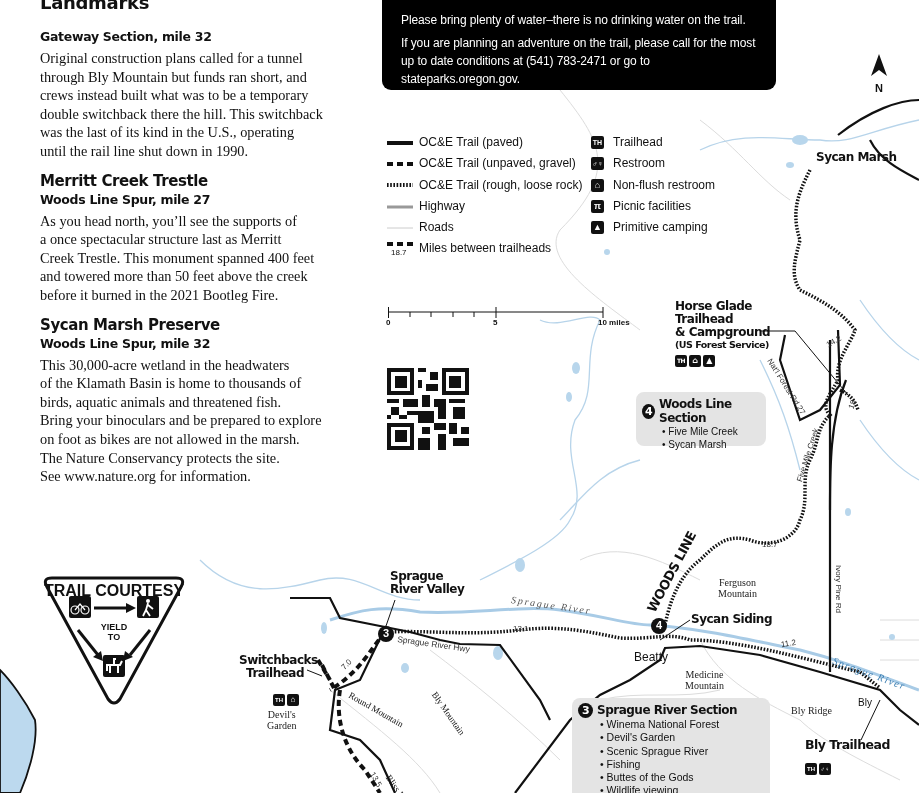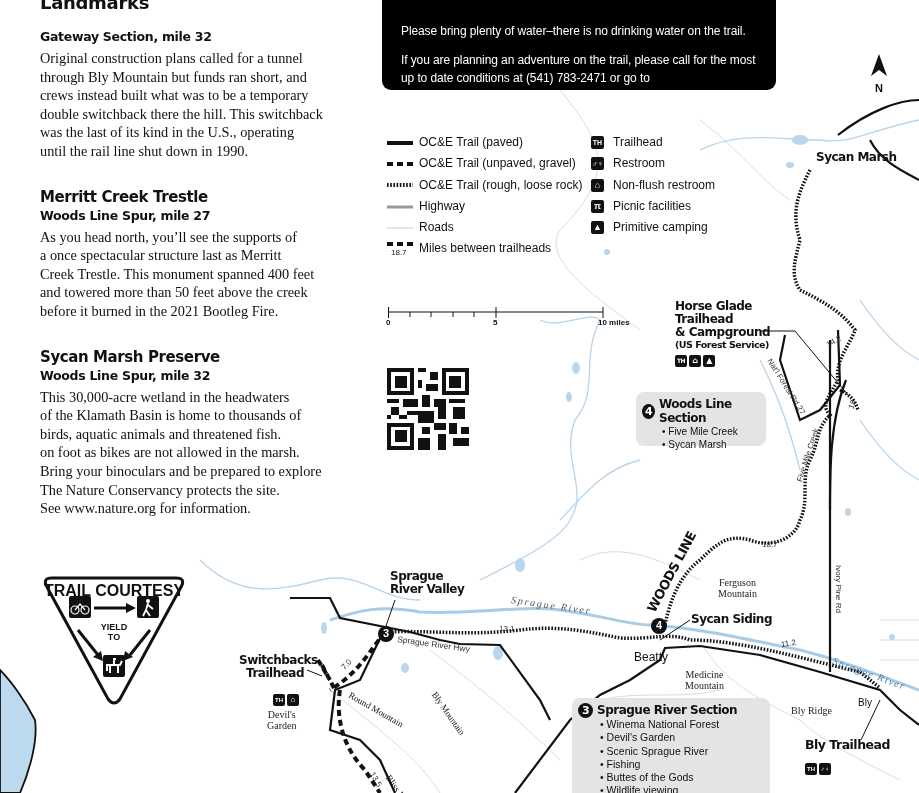--- a/index.html
+++ b/index.html
@@ -4,23 +4,23 @@
 <style>
   html,body{margin:0;padding:0;}
   body{width:919px;height:793px;position:relative;overflow:hidden;background:#fff;font-family:"Liberation Sans",sans-serif;color:#111;}
   .abs{position:absolute;}
   #map{position:absolute;left:0;top:0;width:919px;height:793px;}
   .landmarks{left:40px;top:-8px;width:300px;}
   .lm-heading{font-family:"DejaVu Sans",sans-serif;font-weight:bold;font-size:18px;margin:0;line-height:22px;letter-spacing:-0.3px;}
   .lm-title{font-family:"DejaVu Sans",sans-serif;font-weight:bold;font-size:15px;margin:0;line-height:20px;letter-spacing:-0.4px;}
   .lm-sub{font-family:"DejaVu Sans",sans-serif;font-weight:bold;font-size:12.5px;line-height:18px;letter-spacing:-0.3px;}
   .lm-body{font-family:"Liberation Serif",serif;font-size:14.3px;line-height:18.6px;margin:3px 0 0 0;}
-  .lm-block{margin-top:26px;}
+  .lm-block{margin-top:10px;}
   .notice{left:382px;top:0;width:394px;height:90px;background:#000;color:#fff;border-radius:0 0 9px 9px;font-size:12px;line-height:18px;padding:11px 16px 0 19px;box-sizing:border-box;letter-spacing:-0.1px;}
-  .notice p{margin:11px 0 5px 0;}
+  .notice p{margin:0 0 5px 0;}
   .legend{font-size:12px;line-height:21.3px;}
   .leg-row{display:flex;align-items:center;height:21.3px;}
   .leg-sw{width:26px;height:10px;margin-right:6px;position:relative;}
   .leg-icon{width:13px;height:13px;background:#111;color:#fff;border-radius:2px;font-size:9px;line-height:13px;text-align:center;margin-right:9px;font-weight:bold;}
   .maplabel{font-family:"DejaVu Sans",sans-serif;font-weight:bold;font-size:12px;line-height:13px;letter-spacing:-0.5px;}
   .serif-lbl{font-family:"Liberation Serif",serif;font-size:10px;line-height:11px;color:#222;text-align:center;}
   .small-lbl{font-size:8px;color:#333;}
   .sec-box{background:#e4e4e4;border-radius:8px;font-size:11px;line-height:13.5px;}
   .sec-title{font-family:"DejaVu Sans",sans-serif;font-weight:bold;font-size:12px;letter-spacing:-0.5px;display:flex;align-items:center;}
   .num-badge{display:inline-block;width:15px;height:15px;border-radius:50%;background:#111;color:#fff;font-size:11px;line-height:15px;text-align:center;font-weight:bold;margin-right:4px;}
@@ -129,22 +129,22 @@
     </div>
   </div>
 
   <div class="lm-block">
     <div class="lm-title">Sycan Marsh Preserve</div>
     <div class="lm-sub">Woods Line Spur, mile 32</div>
     <div class="lm-body">
       <div>This 30,000-acre wetland in the headwaters</div>
       <div>of the Klamath Basin is home to thousands of</div>
       <div>birds, aquatic animals and threatened fish.</div>
+      <div>Bring your binoculars and be prepared to explore</div>
       <div>on foot as bikes are not allowed in the marsh.</div>
-      <div>Bring your binoculars and be prepared to explore</div>
       <div>The Nature Conservancy protects the site.</div>
       <div>See www.nature.org for information.</div>
     </div>
   </div>
 </div>
 
 <div class="abs notice">
   <p>Please bring plenty of water–there is no drinking water on the trail.</p>
   <p>If you are planning an adventure on the trail, please call for the most up to date conditions at (541) 783-2471 or go to stateparks.oregon.gov.</p>
 </div>
@@ -339,21 +339,21 @@
 </div>
 <div class="abs small-lbl" style="left:781px;top:639px;transform:rotate(-10deg);">11.2</div>
 <div class="abs" style="left:835px;top:655px;font-family:'Liberation Serif',serif;font-style:italic;font-size:10px;color:#3a7db0;letter-spacing:1.5px;transform:rotate(20deg);transform-origin:left top;white-space:nowrap;">Sprague River</div>
 
 <div class="abs maplabel" style="left:390px;top:570px;">
   <div>Sprague</div>
   <div>River Valley</div>
 </div>
 <div class="abs" style="left:512px;top:594px;font-family:'Liberation Serif',serif;font-style:italic;font-size:10px;color:#555;letter-spacing:1.8px;transform:rotate(8deg);transform-origin:left top;white-space:nowrap;">Sprague River</div>
 <div class="abs small-lbl" style="left:398px;top:634px;transform:rotate(8deg);transform-origin:left top;white-space:nowrap;font-size:8.5px;">Sprague River Hwy</div>
-<div class="abs small-lbl" style="left:499px;top:624px;">13.1</div>
+<div class="abs small-lbl" style="left:513px;top:624px;">13.1</div>
 <div class="abs" style="left:380px;top:627px;width:12px;text-align:center;color:#fff;font-weight:bold;font-size:11px;">3</div>
 <div class="abs" style="left:653px;top:619px;width:12px;text-align:center;color:#fff;font-weight:bold;font-size:11px;">4</div>
 
 <div class="abs maplabel" style="left:239px;top:654px;text-align:right;width:65px;">
   <div>Switchbacks</div>
   <div>Trailhead</div>
 </div>
 <div class="abs" style="left:273px;top:688px;">
   <span class="icon-sq" style="font-size:6px;">TH</span><span class="icon-sq">⌂</span>
 </div>

